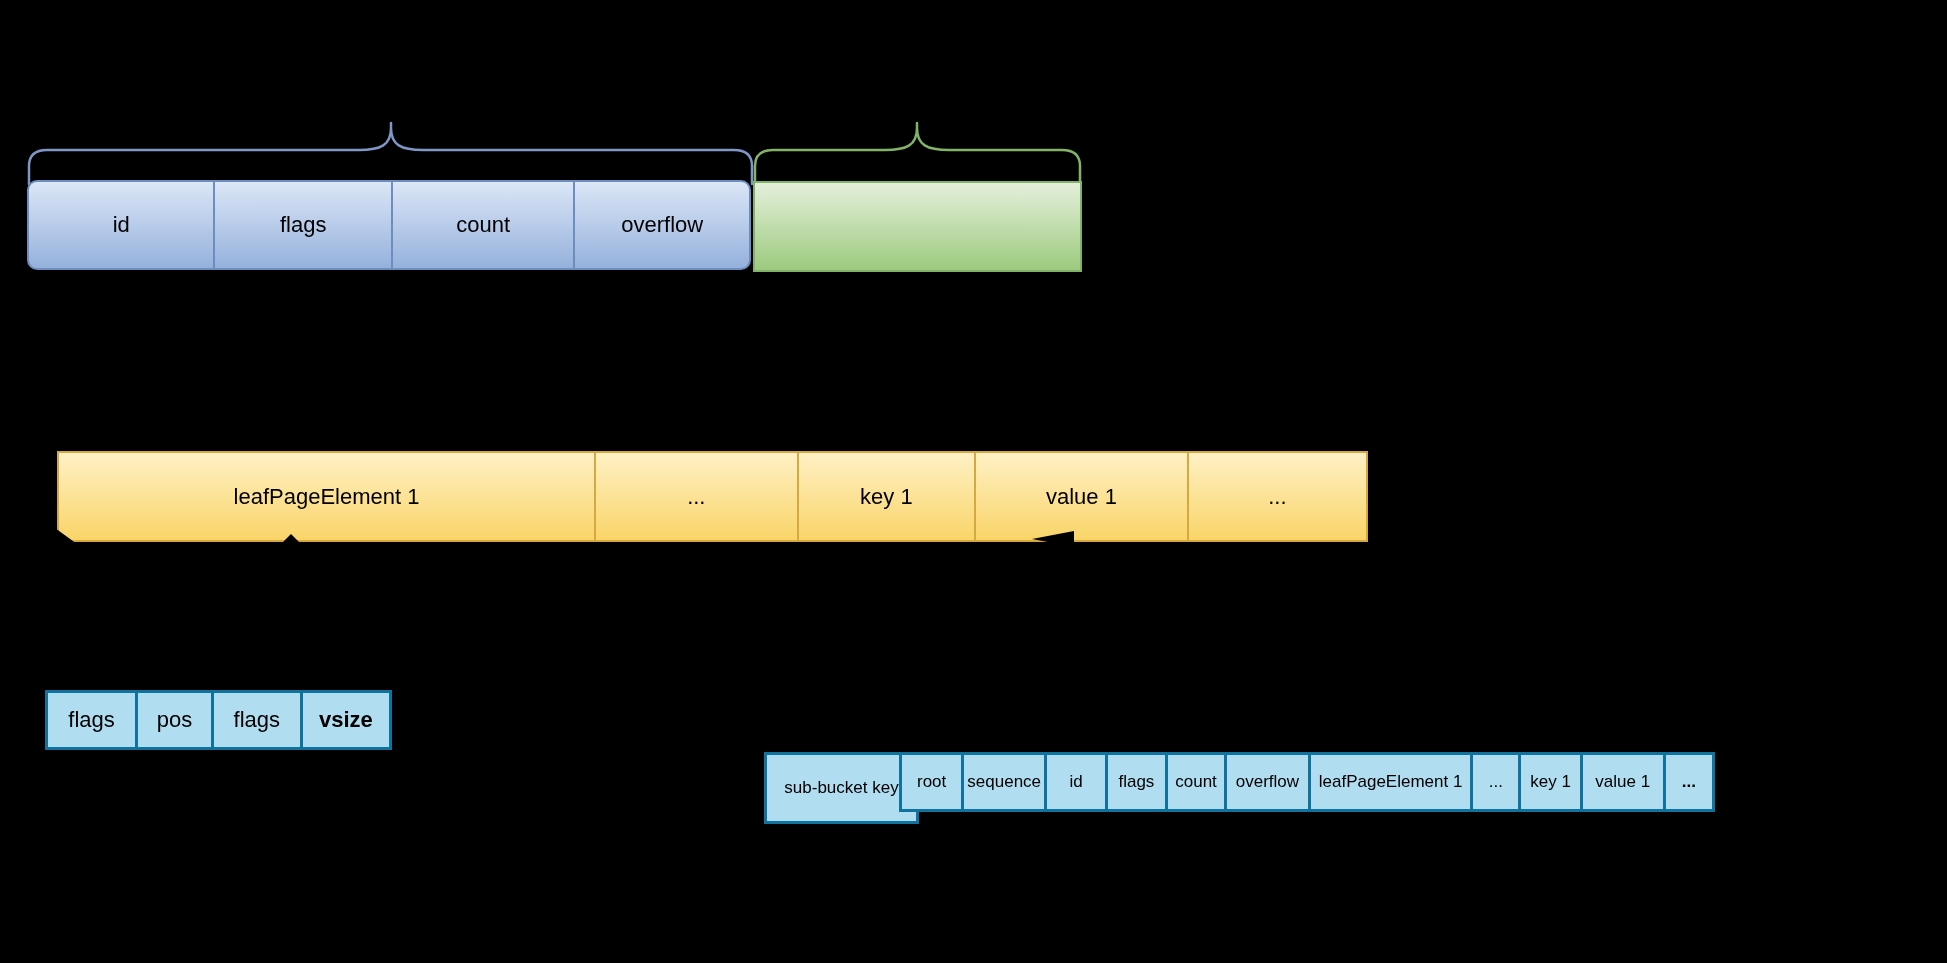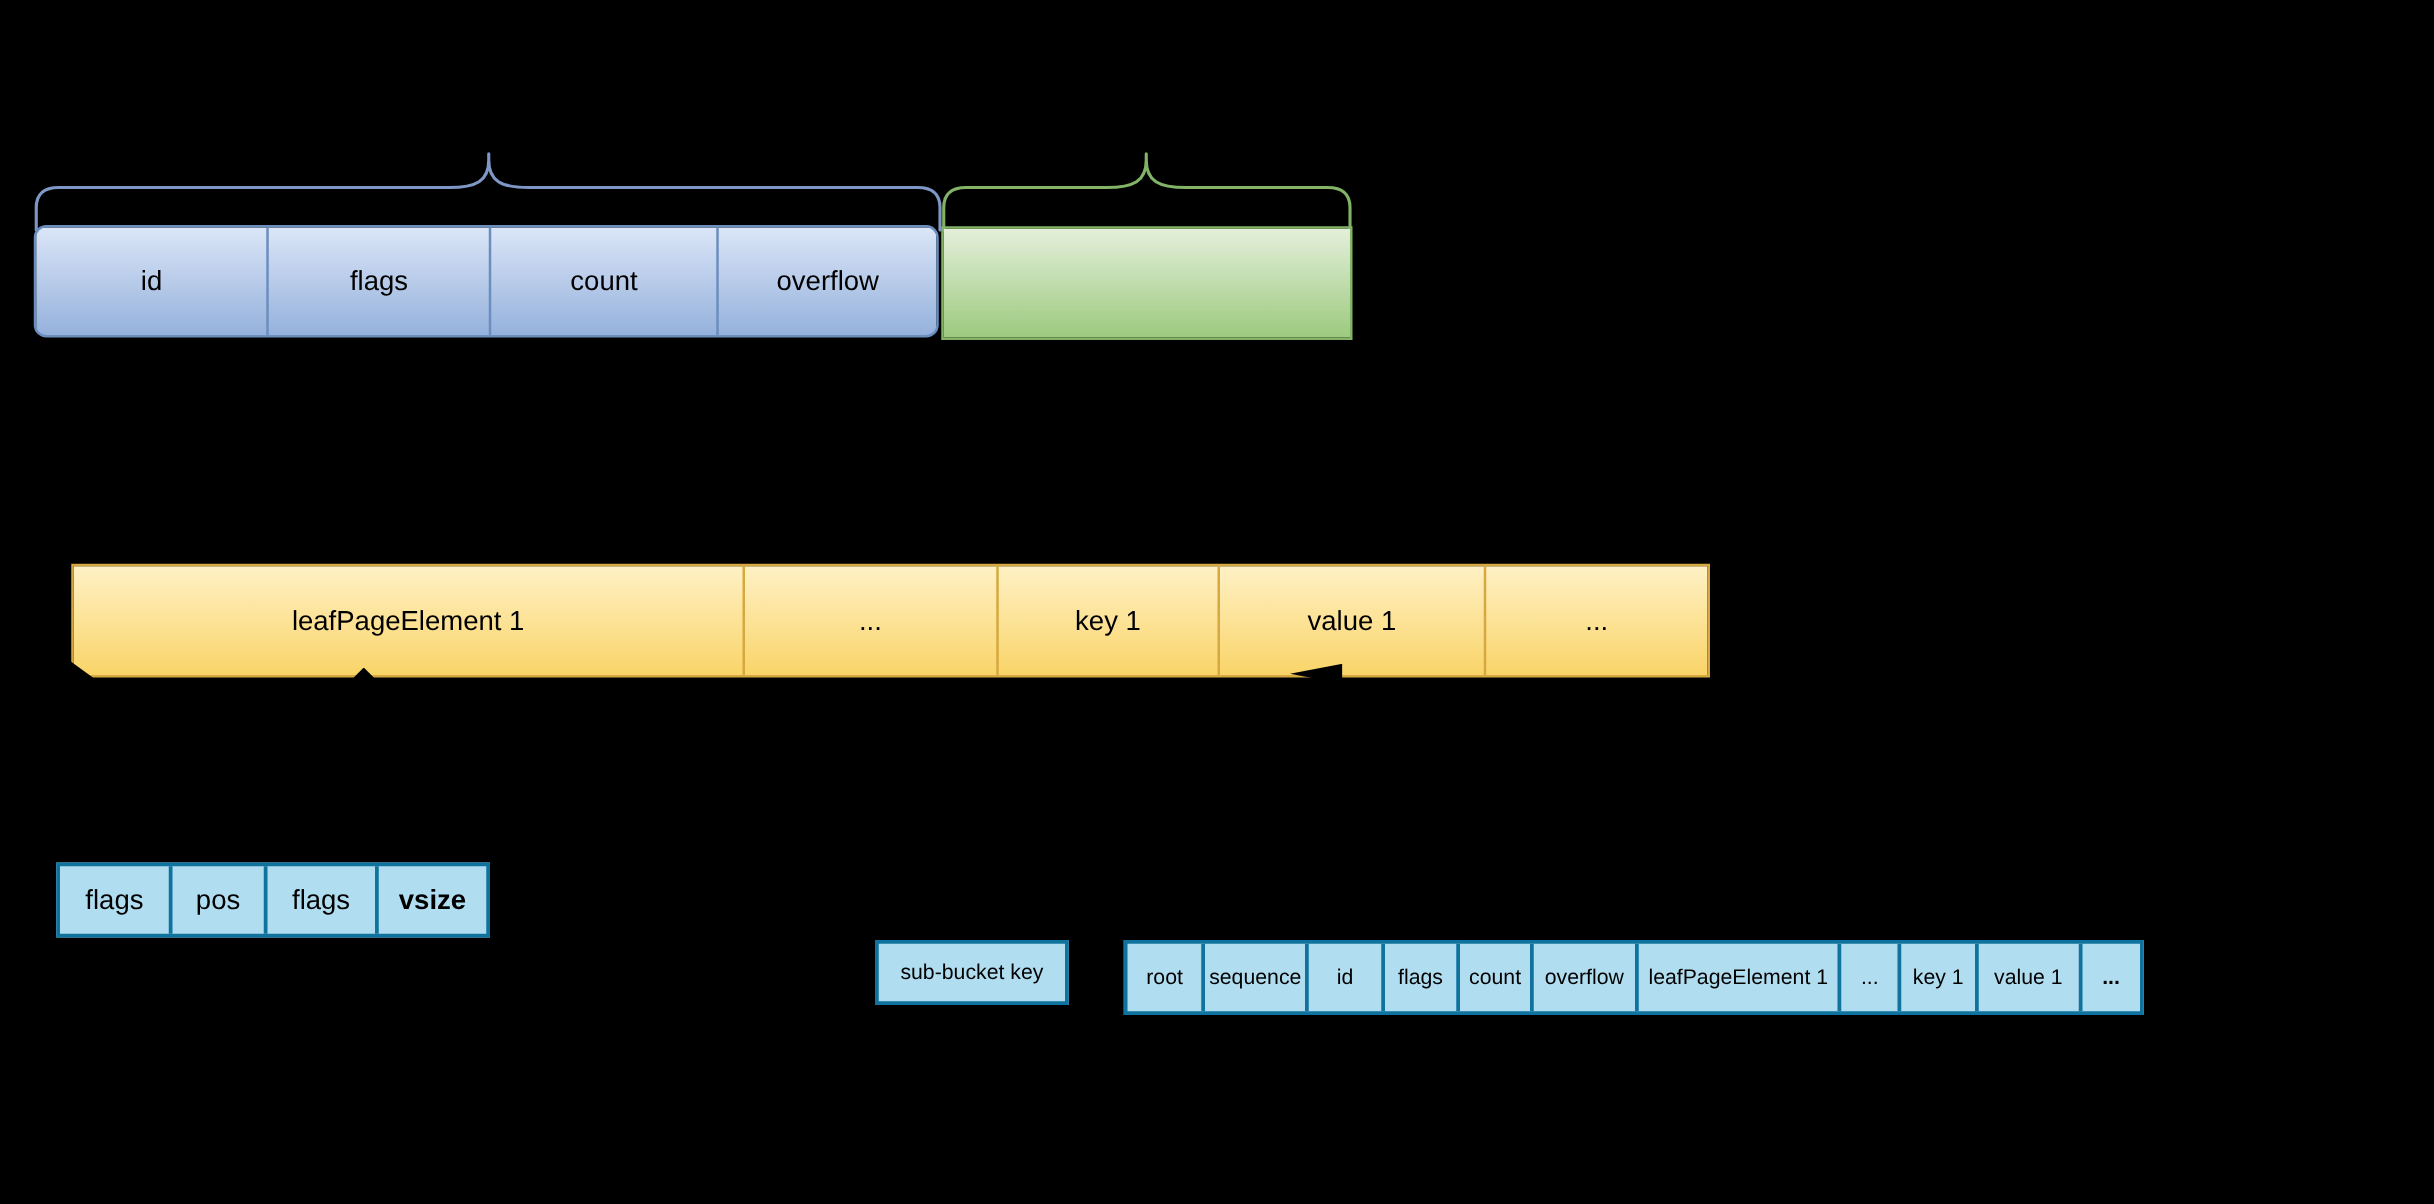--- a/index.html
+++ b/index.html
@@ -101,21 +101,21 @@
   <div class="notch notch-b"></div>
   <div class="notch notch-c"></div>
 
   <div class="row teal fs-lg" style="left:45px;top:690px;width:347px;height:60px;">
     <div class="cell" style="flex:91 0 0">flags</div>
     <div class="cell" style="flex:76 0 0">pos</div>
     <div class="cell" style="flex:90 0 0">flags</div>
     <div class="cell" style="flex:90 0 0">vsize</div>
   </div>
 
-  <div class="teal-box fs-sm" style="left:700px;top:752px;width:155px;height:52px;">sub-bucket key</div>
+  <div class="teal-box fs-sm" style="left:764px;top:752px;width:155px;height:72px;">sub-bucket key</div>
 
   <div class="row teal fs-sm" style="left:899px;top:752px;width:816px;height:60px;">
     <div class="cell" style="flex:78 0 0">root</div>
     <div class="cell" style="flex:105 0 0">sequence</div>
     <div class="cell" style="flex:76 0 0">id</div>
     <div class="cell" style="flex:75 0 0">flags</div>
     <div class="cell" style="flex:74 0 0">count</div>
     <div class="cell" style="flex:106 0 0">overflow</div>
     <div class="cell" style="flex:210 0 0">leafPageElement 1</div>
     <div class="cell" style="flex:59 0 0">...</div>

